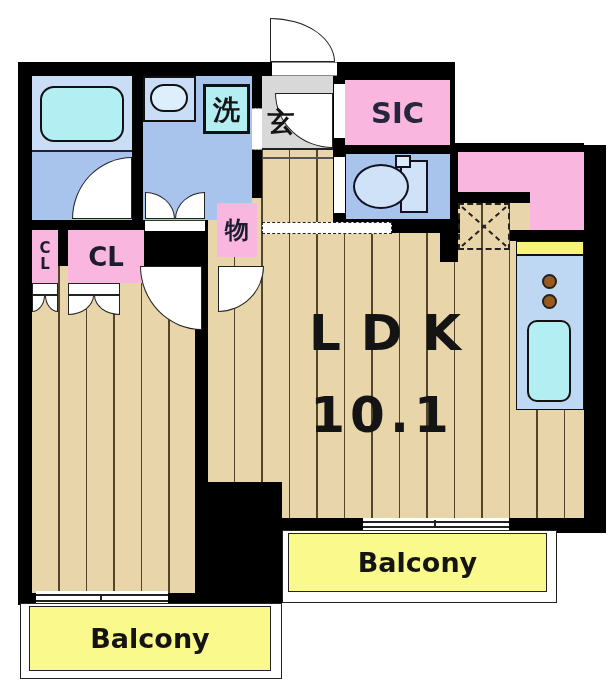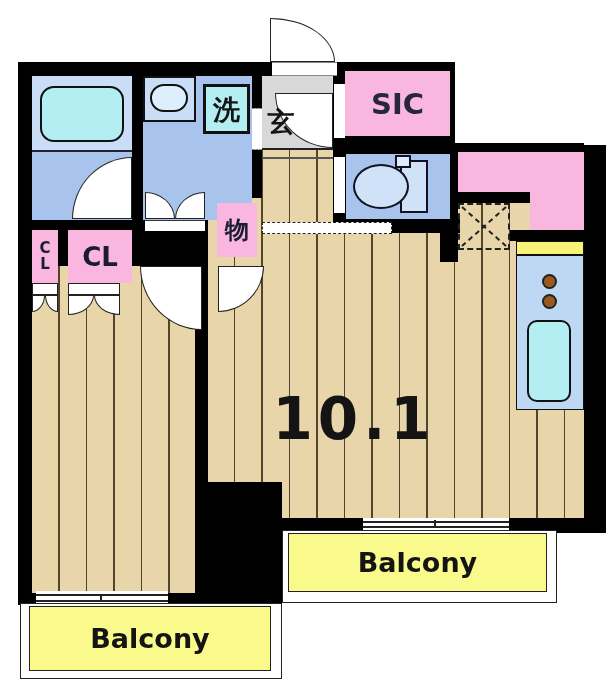--- a/index.html
+++ b/index.html
@@ -67,42 +67,42 @@
   <div class="whitestrip" style="left:145px;top:220px;width:60px;height:11px;border-top:1.4px solid #333;"></div>
   <div class="whitestrip" style="left:252px;top:108px;width:10px;height:42px;border-top:1px dashed #888;border-bottom:1px dashed #888;"></div>
 
   <div class="abs" style="left:262px;top:76px;width:71px;height:74px;background:#d8d8d8;border-bottom:2px solid #222;"></div>
   <div class="doorarc" style="left:275px;top:93px;width:58px;height:55px;border-radius:0 0 0 100%;"></div>
   <span class="roomtxt" style="left:264px;top:108px;width:34px;font-size:27px;">玄</span>
   <div class="abs" style="left:262px;top:157px;width:71px;height:2px;background:#555;"></div>
   <div class="whitestrip" style="left:272px;top:62px;width:65px;height:14px;border-top:1px solid #888;border-bottom:1px solid #888;"></div>
   <div class="doorarc" style="left:270px;top:18px;width:65px;height:44px;border-radius:0 100% 0 0;"></div>
 
-  <div class="pinkbox" style="left:345px;top:71px;width:105px;height:65px;">
+  <div class="pinkbox" style="left:345px;top:80px;width:105px;height:65px;">
     <span style="font-size:29px;color:#26263e;">SIC</span>
   </div>
   <div class="whitestrip" style="left:334px;top:84px;width:11px;height:54px;"></div>
 
   <div class="bluearea" style="left:346px;top:154px;width:104px;height:65px;"></div>
   <div class="abs" style="left:400px;top:160px;width:28px;height:53px;background:#cfe2f8;border:2px solid #112;"></div>
   <div class="abs" style="left:353px;top:164px;width:56px;height:45px;background:#cfe2f8;border:2px solid #112;border-radius:50%;"></div>
   <div class="abs" style="left:395px;top:155px;width:16px;height:13px;background:#dcebfb;border:2px solid #112;"></div>
   <div class="whitestrip" style="left:334px;top:157px;width:11px;height:56px;"></div>
 
   <div class="whitestrip" style="left:262px;top:222px;width:130px;height:12px;border:1.5px dashed #222;"></div>
 
   <div class="pinkbox" style="left:217px;top:203px;width:40px;height:54px;">
     <span style="font-size:24px;">物</span>
   </div>
 
   <div class="pinkbox" style="left:32px;top:230px;width:26px;height:53px;flex-direction:column;line-height:1.05;">
     <span style="font-size:15px;">C</span>
     <span style="font-size:15px;">L</span>
   </div>
-  <div class="pinkbox" style="left:68px;top:230px;width:64px;height:53px;">
+  <div class="pinkbox" style="left:68px;top:230px;width:76px;height:53px;">
     <span style="font-size:26px;">CL</span>
   </div>
   <div class="whitestrip" style="left:32px;top:283px;width:26px;height:12px;border:1px solid #222;"></div>
   <div class="doorarc" style="left:32px;top:295px;width:13px;height:17px;border-radius:0 0 100% 0;"></div>
   <div class="doorarc" style="left:45px;top:295px;width:13px;height:17px;border-radius:0 0 0 100%;"></div>
   <div class="whitestrip" style="left:68px;top:283px;width:52px;height:12px;border:1px solid #222;"></div>
   <div class="doorarc" style="left:68px;top:295px;width:26px;height:20px;border-radius:0 0 100% 0;"></div>
   <div class="doorarc" style="left:94px;top:295px;width:26px;height:20px;border-radius:0 0 0 100%;"></div>
 
   <div class="doorarc" style="left:140px;top:266px;width:62px;height:64px;border-radius:0 0 0 100%;"></div>
@@ -137,15 +137,16 @@
 
   <div class="balc-outer" style="left:282px;top:530px;width:275px;height:73px;"></div>
   <div class="balc-inner" style="left:288px;top:533px;width:259px;height:59px;">
     <span>Balcony</span>
   </div>
   <div class="balc-outer" style="left:20px;top:603px;width:262px;height:76px;"></div>
   <div class="balc-inner" style="left:29px;top:606px;width:242px;height:65px;">
     <span>Balcony</span>
   </div>
 
-  <div class="roomtxt" style="left:264px;top:390px;width:180px;font-size:58px;letter-spacing:5px;">10.1</div>
+  <div class="roomtxt" style="left:290px;top:308px;width:210px;font-size:50px;letter-spacing:20px;">LDK</div>
+  <div class="roomtxt" style="left:292px;top:390px;width:180px;font-size:50px;letter-spacing:5px;">10.1</div>
 
 </div>
 
 </body></html>

